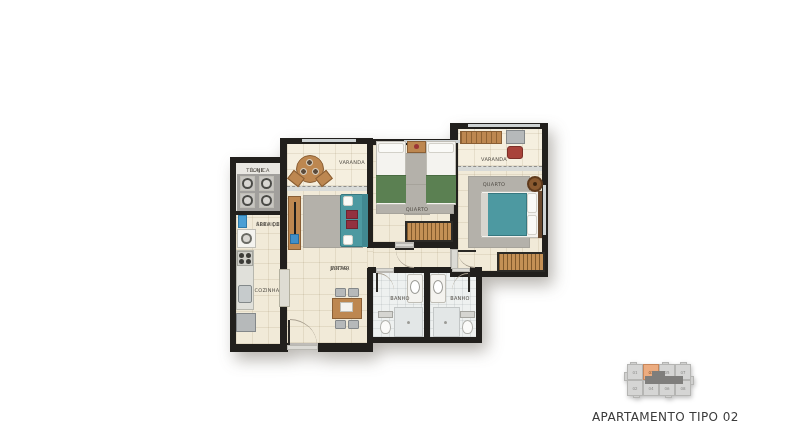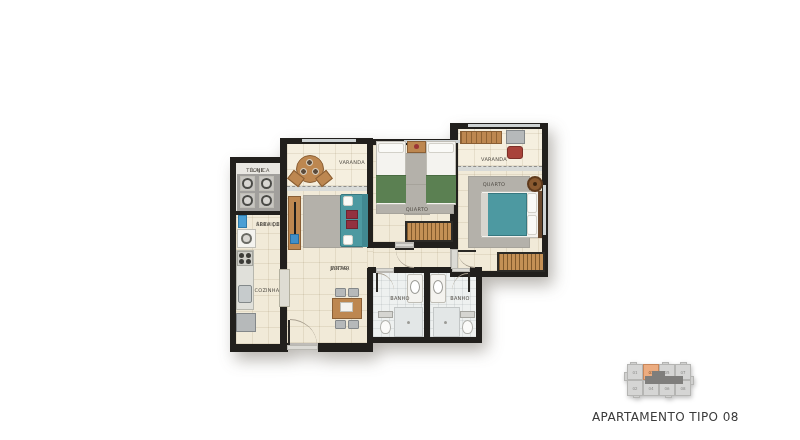--- a/index.html
+++ b/index.html
@@ -267,13 +267,13 @@
   <div class="kp-cell" style="left:32px;top:16px;">
       <span>06</span>
     </div>
   <div class="kp-cell" style="left:48px;top:16px;">
       <span>08</span>
     </div>
   <div class="kp-core" style="left:18px;top:12px;width:38px;height:8px;"></div>
   <div class="kp-core" style="left:25px;top:7px;width:13px;height:10px;"></div>
 </div>
 
-<div id="title">APARTAMENTO TIPO 08</div>
+<div id="title">APARTAMENTO TIPO 02</div>
 
 </body></html>

